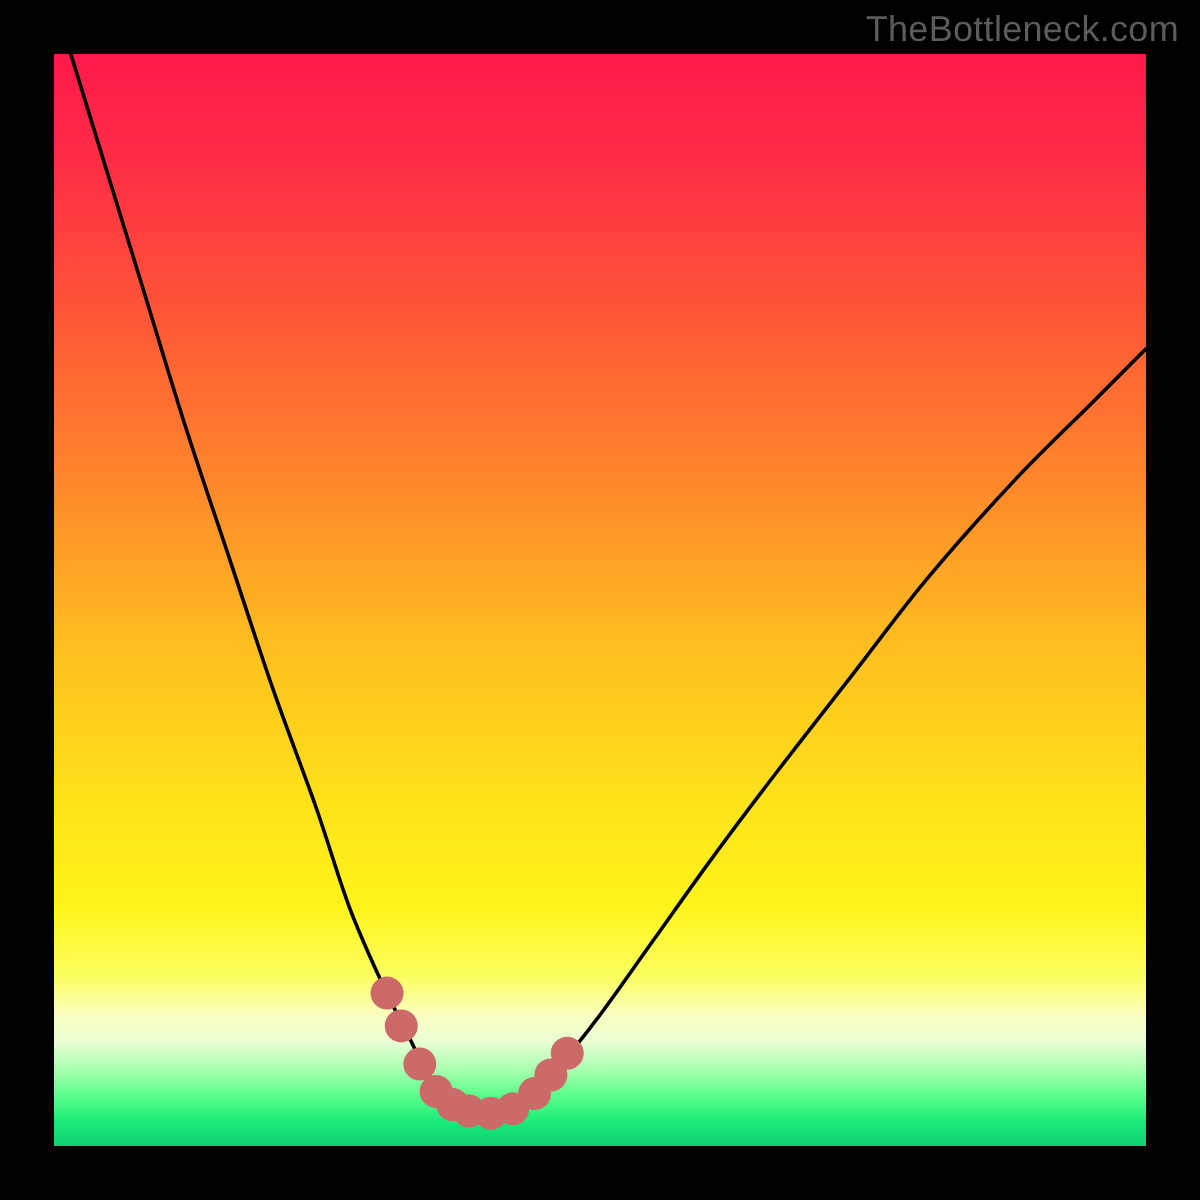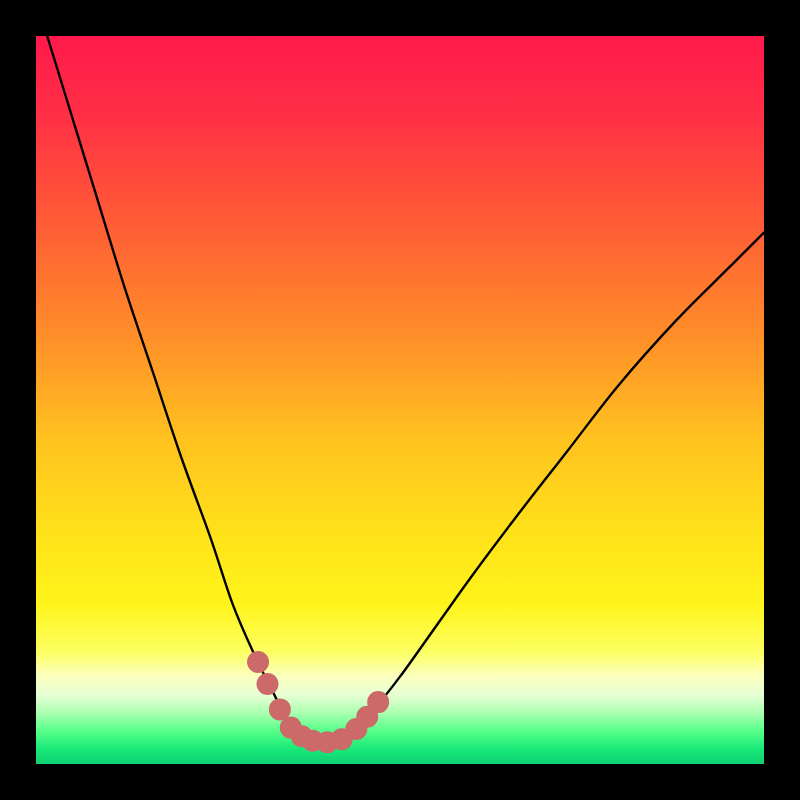--- a/index.html
+++ b/index.html
@@ -27,20 +27,21 @@
     z-index: 5;
   }
   svg {
     display: block;
   }
 </style>
 </head>
 <body>
 
 <div class="frame">
+  <div class="watermark">TheBottleneck.com</div>
   <svg id="chart-svg" width="800" height="800" viewBox="0 0 800 800" preserveAspectRatio="none">
     <defs>
       <linearGradient id="bg-grad" x1="0" y1="0" x2="0" y2="1">
           <stop offset="0%" stop-color="#ff1a4b"></stop>
           <stop offset="10%" stop-color="#ff2d46"></stop>
           <stop offset="25%" stop-color="#ff5a36"></stop>
           <stop offset="40%" stop-color="#ff8a2a"></stop>
           <stop offset="55.00000000000001%" stop-color="#ffc11f"></stop>
           <stop offset="68%" stop-color="#ffe11a"></stop>
           <stop offset="78%" stop-color="#fff41a"></stop>

